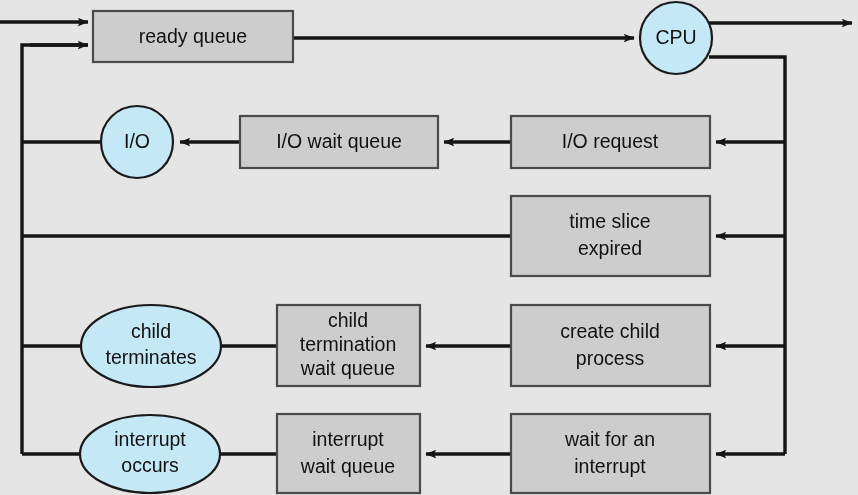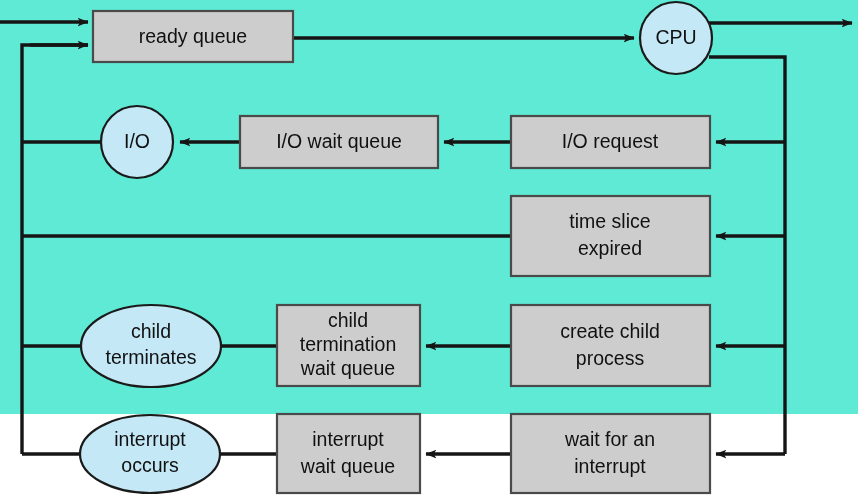--- a/index.html
+++ b/index.html
@@ -10,22 +10,22 @@
   }
   body {
     width: 858px;
     height: 495px;
     overflow: hidden;
     font-family: "Liberation Sans", sans-serif;
   }
   #diagram-root {
     position: relative;
     width: 858px;
-    height: 414px;
-    background: #5eead4;
+    height: 495px;
+    background: #e5e5e5;
     text-align: right;
   }
   svg#diagram-svg {
     position: absolute;
     top: 0;
     left: 0;
     width: 858px;
     height: 495px;
     display: block;
   }

